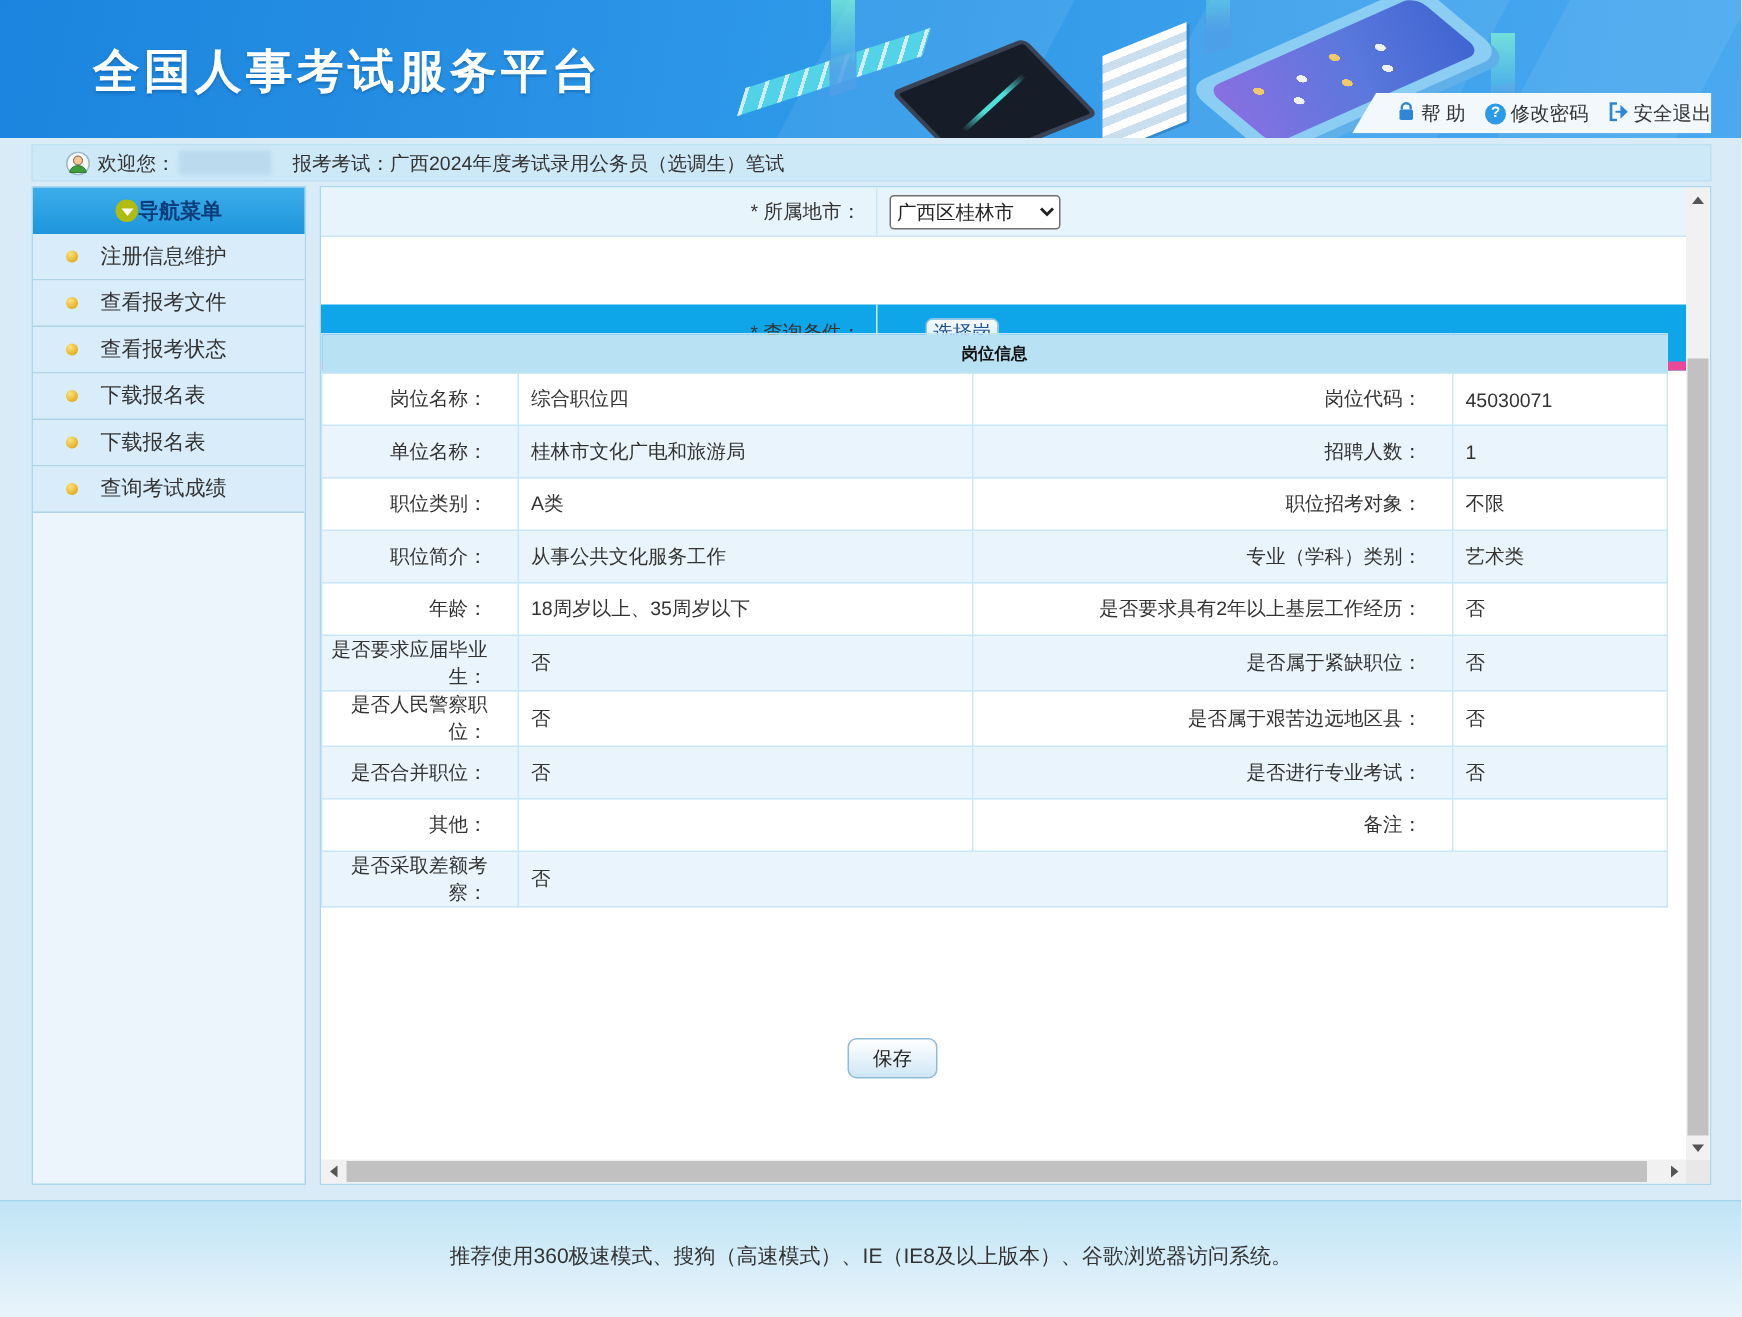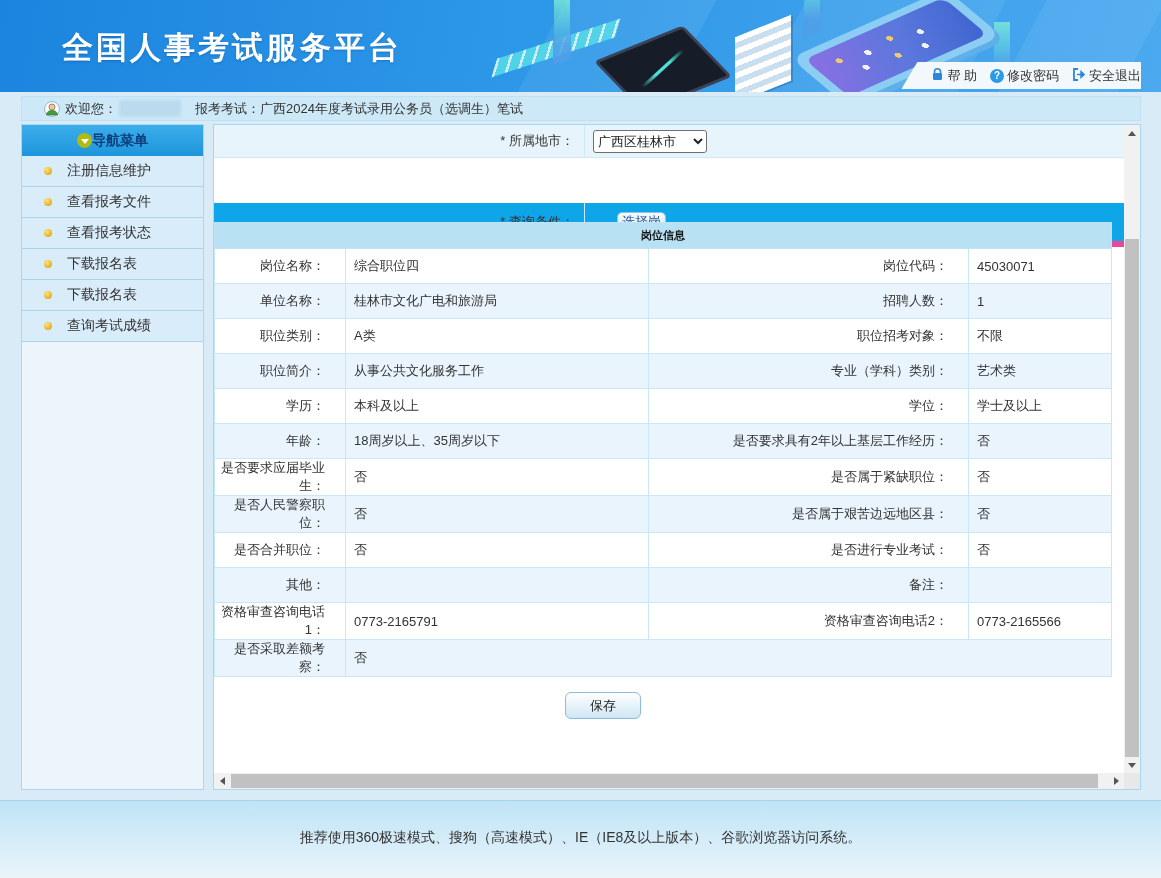--- a/index.html
+++ b/index.html
@@ -90,21 +90,21 @@
   table.job { position:absolute; left:0; top:97px; width:897px; border-collapse:collapse; table-layout:fixed;
     font-size:13px; color:#333; }
   table.job th { height:26px; background:#b8e2f4; color:#111; font-size:11px; font-weight:bold;
     border:1px solid #bfe3f5; }
   table.job td { height:35px; border:1px solid #c9e8f7; }
   table.job tr:nth-child(even) td { background:#e9f4fc; }
   td.lcell { text-align:right; padding-right:20px; }
   td.vcell { text-align:left; padding-left:8px; }
   .c1 { width:131px; } .c2 { width:303px; } .c3 { width:320px; } .c4 { width:143px; }
 
-  .save-btn { position:absolute; left:351px; top:567px; width:76px; height:27px; font-size:13px; color:#222;
+  .save-btn { position:absolute; left:351px; top:567px; width:60px; height:27px; font-size:13px; color:#222;
     background:linear-gradient(180deg,#ffffff,#cfe6f5); border:1px solid #8ebcd8; border-radius:6px; cursor:pointer;
     font-family:Liberation Serif, serif; }
 
   
   .vscroll { position:absolute; top:0; right:0; bottom:16px; width:16px; background:#f1f1f1; }
   .vscroll .thumb { position:absolute; left:1px; right:1px; top:114px; height:518px; background:#c1c1c1; }
   .hscroll { position:absolute; left:0; right:16px; bottom:0; height:16px; background:#f1f1f1; }
   .hscroll .thumb { position:absolute; top:1px; bottom:1px; left:17px; right:26px; background:#c1c1c1; }
   .corner { position:absolute; right:0; bottom:0; width:16px; height:16px; background:#e8e8e8; }
   .arr { position:absolute; width:16px; height:16px; display:flex; align-items:center; justify-content:center; cursor:pointer; }
@@ -273,26 +273,20 @@
     <td class="vcell">不限</td>
   </tr>
 
   <tr>
     <td class="lcell">职位简介：</td>
     <td class="vcell">从事公共文化服务工作</td>
     <td class="lcell">专业（学科）类别：</td>
     <td class="vcell">艺术类</td>
   </tr>
 
-  <tr>
-    <td class="lcell">学历：</td>
-    <td class="vcell">本科及以上</td>
-    <td class="lcell">学位：</td>
-    <td class="vcell">学士及以上</td>
-  </tr>
 
   <tr>
     <td class="lcell">年龄：</td>
     <td class="vcell">18周岁以上、35周岁以下</td>
     <td class="lcell">是否要求具有2年以上基层工作经历：</td>
     <td class="vcell">否</td>
   </tr>
 
   <tr>
     <td class="lcell">是否要求应届毕业生：</td>
@@ -315,26 +309,20 @@
     <td class="vcell">否</td>
   </tr>
 
   <tr>
     <td class="lcell">其他：</td>
     <td class="vcell"></td>
     <td class="lcell">备注：</td>
     <td class="vcell"></td>
   </tr>
 
-  <tr>
-    <td class="lcell">资格审查咨询电话1：</td>
-    <td class="vcell">0773-2165791</td>
-    <td class="lcell">资格审查咨询电话2：</td>
-    <td class="vcell">0773-2165566</td>
-  </tr>
 
   <tr>
     <td class="lcell">是否采取差额考察：</td>
     <td class="vcell" colspan="3">否</td>
 
   </tr>
 </tbody>
     </table>
 
     <button class="save-btn">保存</button>

